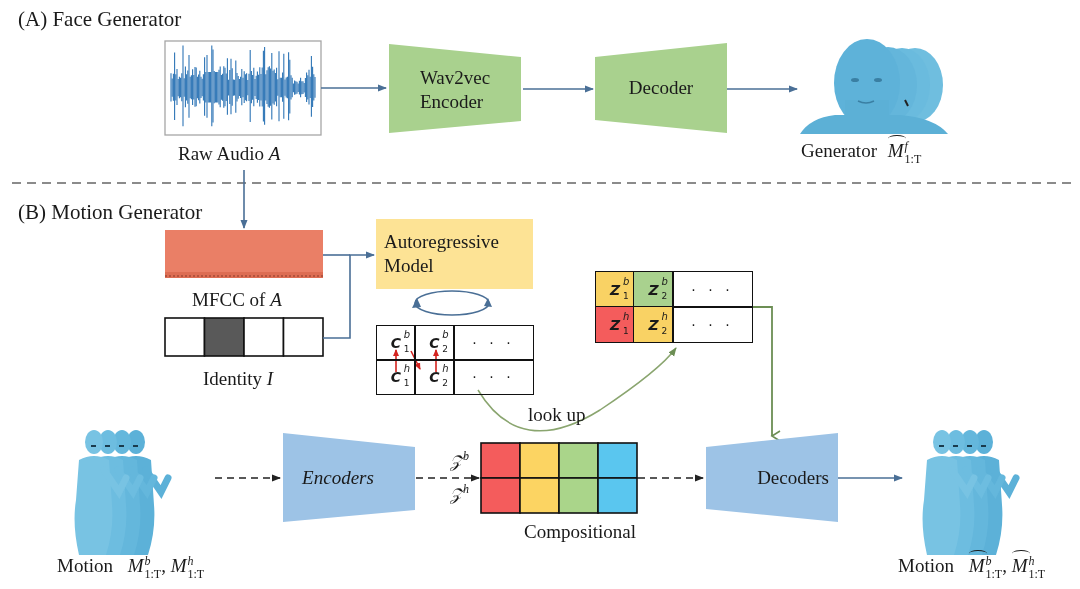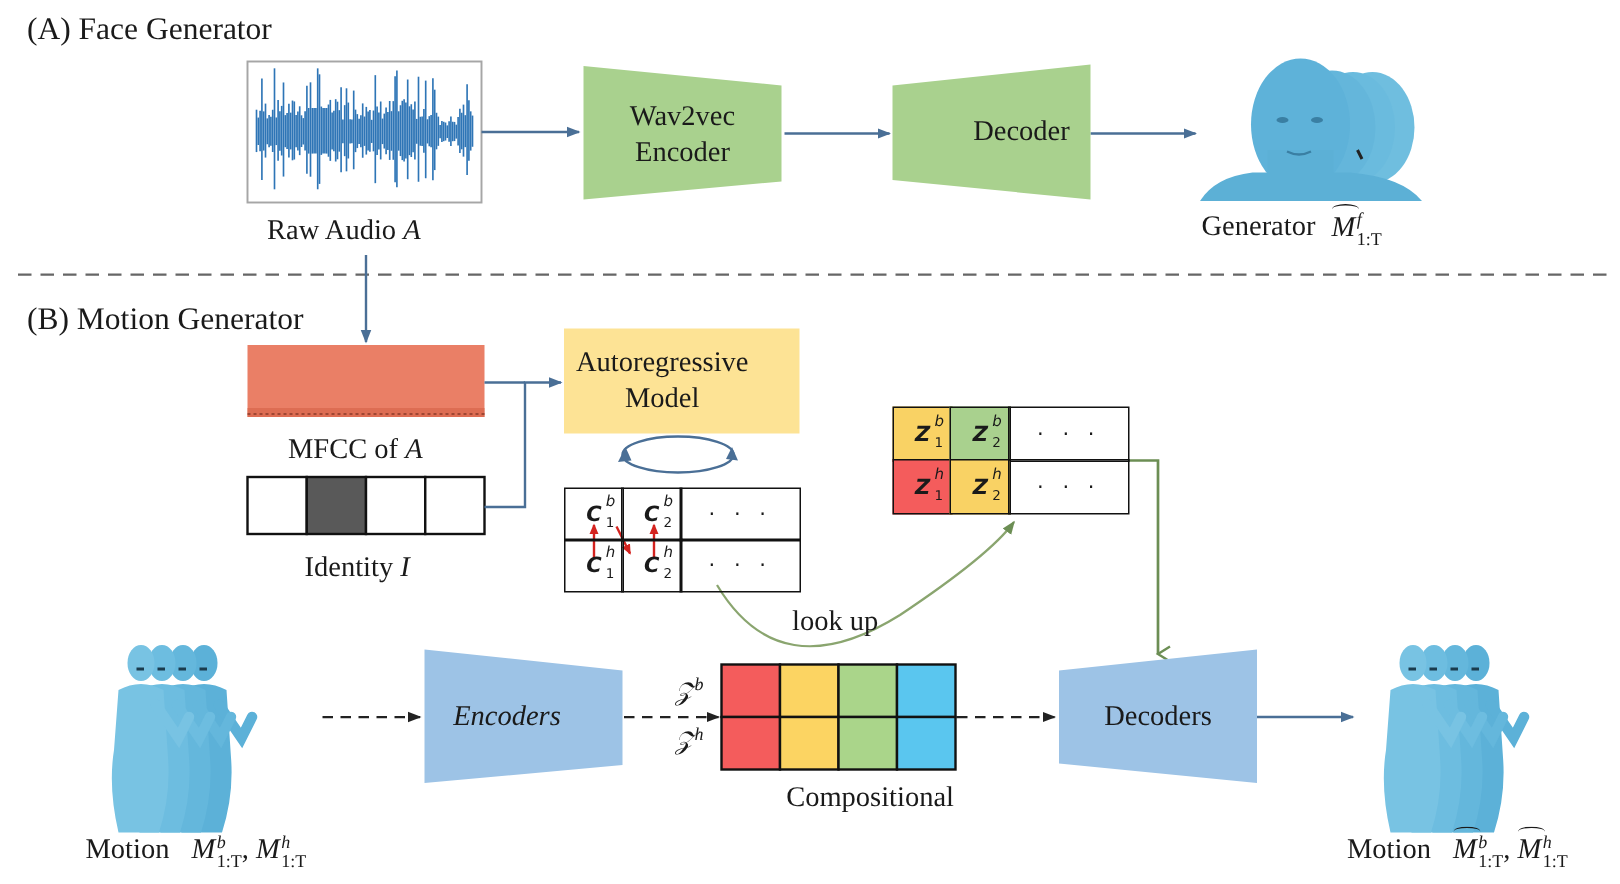--- a/index.html
+++ b/index.html
@@ -11,21 +11,21 @@
   .center { text-align:right; }
   .math { font-style:italic; }
   .math sub, .math sup { font-size:12px; font-style:italic; }
   .hat { position:relative; display:inline-block; }
   .hat::before { content:""; position:absolute; left:0; right:-2px; top:-5px; height:6px;
                  border-top:1.3px solid #1a1a1a; border-radius:50% 50% 0 0; }
   .msub { display:inline-flex; flex-direction:column; vertical-align:middle; line-height:1; margin-left:1px; }
   .msub .sp { font-size:12px; font-style:italic; }
   .msub .sb { font-size:12px; font-style:normal; margin-top:1px;}
   .shape-text { position:absolute; display:flex; align-items:center; justify-content:center;
-                text-align:center; font-size:19px; line-height:1.25; white-space:nowrap; }
+                font-size:19px; line-height:1.25; white-space:nowrap; }
   .cell { position:absolute; box-sizing:border-box; border:1.5px solid #111;
           display:flex; align-items:center; justify-content:center; font-size:15px; }
   .cvar { font-family:"DejaVu Sans", sans-serif; font-weight:bold; font-style:italic; font-size:14px; position:relative; }
   .cvar .sup { position:absolute; left:13px; top:-6px; font-size:10px; font-weight:normal; }
   .cvar .sub { position:absolute; left:13px; top:9px; font-size:9px; font-weight:normal; font-style:normal; }
   .dots { letter-spacing:4px; font-size:14px; font-family:"DejaVu Sans", sans-serif; }
 </style>
 </head>
 <body>
 
@@ -300,21 +300,21 @@
 <div class="label" style="left:178px;top:143px">
   <span>Raw Audio</span> <span class="math">A</span>
 </div>
 
 <div class="shape-text" style="left:389px;top:60px;width:132px;height:60px;">
   <div>
       <div>Wav2vec</div>
       <div>Encoder</div>
     </div>
 </div>
-<div class="shape-text" style="left:595px;top:60px;width:132px;height:56px;padding-left:20px;">Decoder</div>
+<div class="shape-text" style="left:595px;top:60px;width:132px;height:56px;">Decoder</div>
 
 <div class="label" style="left:801px;top:140px">
   <span>Generator</span>
   <span class="math hat" style="margin-left:6px">M</span><span class="msub">
       <span class="sp">f</span>
       <span class="sb">1:T</span>
     </span>
 </div>
 
 <div class="label" style="left:192px;top:289px">
@@ -369,21 +369,21 @@
       <span class="cvar"><span>Z</span><span class="sup">h</span><span class="sub">2</span></span>
     </div>
   <div class="cell" style="left:672px;top:306px;width:81px;height:37px;">
       <span class="dots">· · ·</span>
     </div>
 </div>
 
 <div class="label" style="left:528px;top:404px">look up</div>
 
 <div class="shape-text" style="left:272px;top:452px;width:132px;height:52px;font-style:italic;">Encoders</div>
-<div class="shape-text" style="left:706px;top:452px;width:132px;height:52px;">Decoders</div>
+<div class="shape-text" style="left:706px;top:452px;width:132px;height:52px;padding-left:21px;">Decoders</div>
 
 <div class="label math" style="left:450px;top:449px;font-size:17px"><span>𝒵</span><sup>b</sup></div>
 <div class="label math" style="left:450px;top:482px;font-size:17px"><span>𝒵</span><sup>h</sup></div>
 
 <div class="label center" style="left:480px;top:520px;width:156px;line-height:1.3">
   <div>Compositional</div>
 </div>
 
 <div class="label" style="left:57px;top:555px">
   <span>Motion</span>

